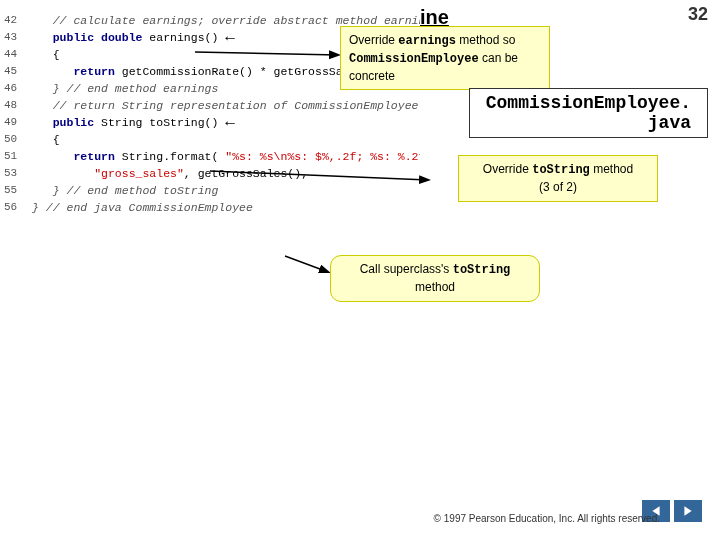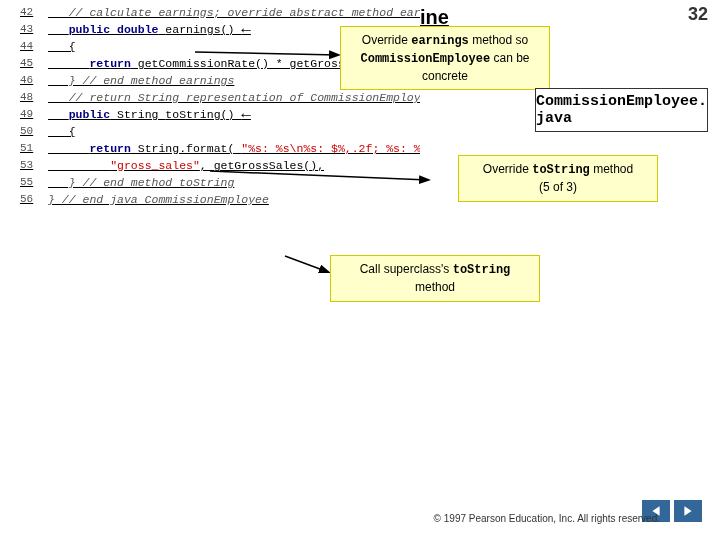--- a/index.html
+++ b/index.html
@@ -30,32 +30,31 @@
       left: 380px;
       font-size: 20px;
       font-weight: bold;
       color: #000;
       text-decoration: underline;
     }
 
     
     .code-area {
       position: absolute;
-      top: 0;
+      top: 8px;
       left: 0;
       width: 420px;
       height: 320px;
       background: #fff;
-      padding: 4px 20px;
+      padding: 4px 4px;
       font-family: 'Courier New', Courier, monospace;
       font-size: 11.5px;
       line-height: 17px;
       color: #000;
       overflow: hidden;
-      text-decoration: underline;
     }
 
     .code-line {
       display: flex;
       white-space: pre;
     }
 
     .line-num {
       color: #555;
       min-width: 28px;
@@ -96,26 +95,26 @@
       pointer-events: none;
     }
 
     
     .filename-box {
       position: absolute;
       top: 88px;
       right: 12px;
       background: #fff;
       border: 1.5px solid #333;
-      padding: 4px 0;
+      padding: 4px 16px;
       font-family: 'Courier New', Courier, monospace;
-      font-size: 15px;
-      font-weight: bold;
-      color: #000;
-      text-align: left;
+      font-size: 18px;
+      font-weight: bold;
+      color: #000;
+      text-align: right;
     }
 
     
     .nav-buttons {
       position: absolute;
       bottom: 18px;
       right: 18px;
       display: flex;
       gap: 4px;
     }
@@ -146,38 +145,38 @@
       color: #333;
       text-align: right;
       line-height: 1.4;
     }
 
     
     .callout1 {
       top: 26px;
       left: 340px;
       width: 220px;
-      text-align: center;
     }
 
     
     .callout2 {
       top: 155px;
       left: 430px;
       width: 200px;
       text-align: center;
       margin-left: 28px;
     }
 
     
     .callout3 {
       top: 255px;
       left: 330px;
       width: 210px;
       text-align: center;
+      border-radius: 11px;
     }
 
     code {
       font-family: 'Courier New', Courier, monospace;
       font-weight: bold;
     }
   </style>
 </head>
 <body>
 
@@ -253,21 +252,21 @@
 <div class="callout callout1">
   Override <code>earnings</code> method so <code>CommissionEmployee</code> can be concrete
 </div>
 
 <div class="filename-box">
   CommissionEmployee.<br>java
 </div>
 
 <div class="callout callout2">
   Override <code>toString</code> method<br>
-  <span style="font-size:12px;">(5 of 3)</span>
+  <span style="font-size:12px;">(3 of 2)</span>
 </div>
 
 <div class="callout callout3">
   Call superclass's <code>toString</code> method
 </div>
 
 <div class="nav-buttons">
   <button class="nav-btn" title="Previous">
     <svg viewBox="0 0 10 10">
         <polygon points="8,1 2,5 8,9"></polygon>

